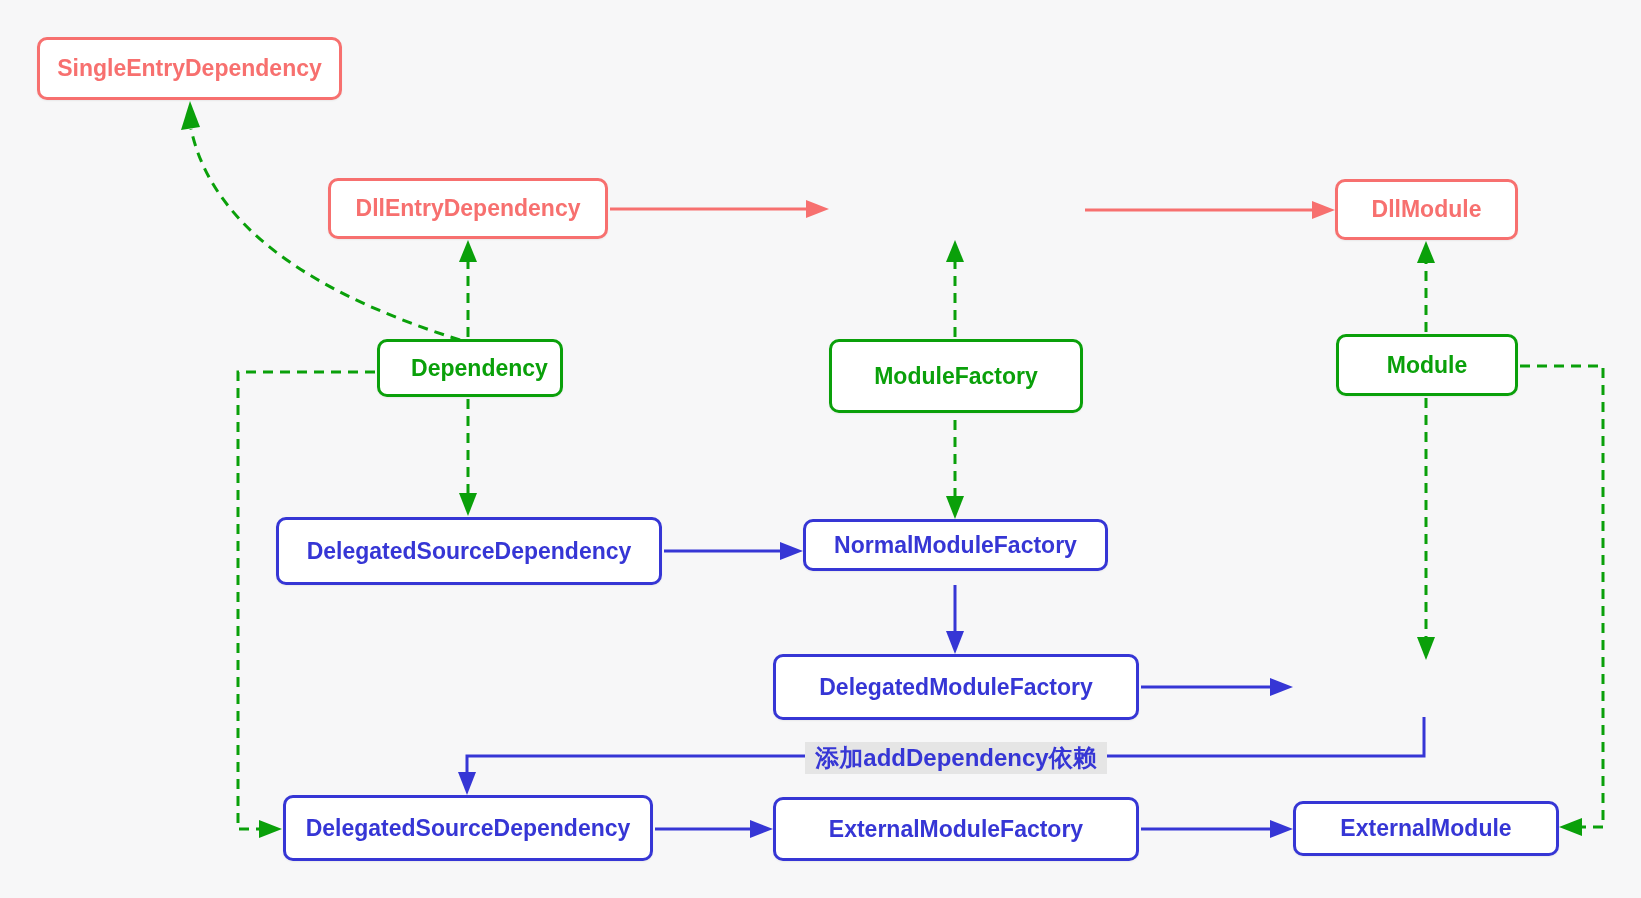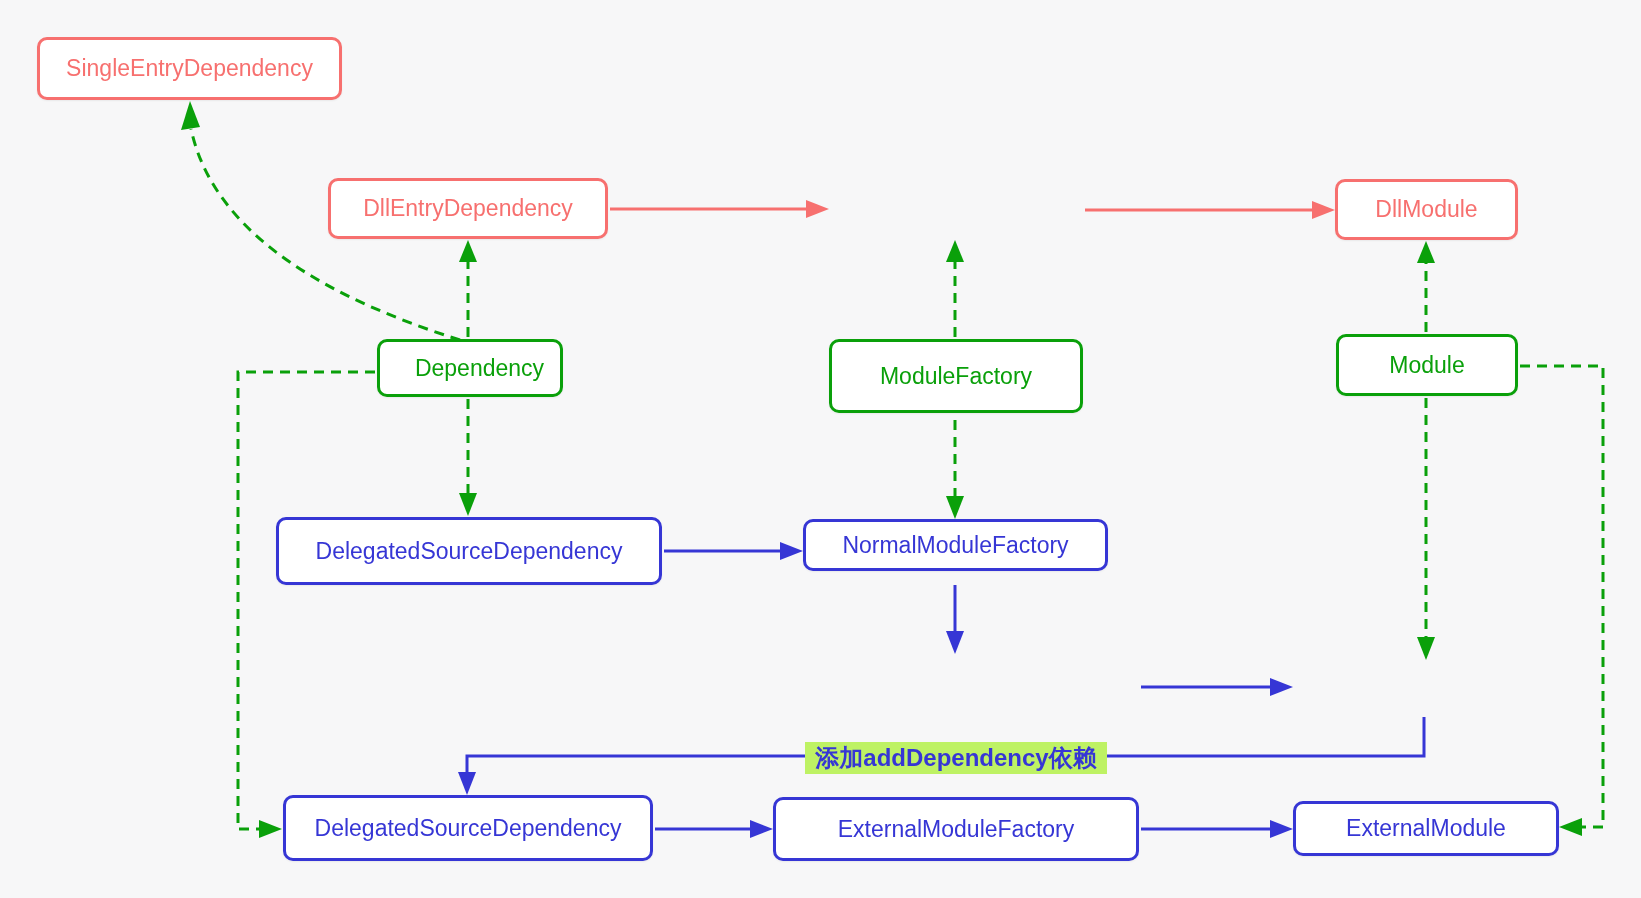--- a/index.html
+++ b/index.html
@@ -11,21 +11,21 @@
     overflow:hidden;
   }
   #edges{position:absolute;left:0;top:0;width:1641px;height:898px;}
   .node{
     position:absolute;
     box-sizing:border-box;
     background:#ffffff;
     border:3px solid;
     border-radius:10px;
     display:flex;align-items:center;justify-content:center;
-    font-weight:normal;
+    font-weight:bold;
     font-size:23px;
     letter-spacing:0px;
     box-shadow:0 1px 2px rgba(0,0,0,0.06);
     white-space:nowrap;
   }
   .red   {border-color:#f7706f;color:#f7706f;}
   .green {border-color:#0aa00a;color:#0aa00a;}
   .blue  {border-color:#3636d5;color:#3636d5;}
 
   
@@ -48,21 +48,21 @@
   .edge-head-red  {fill:#f7706f;stroke:none;}
   .edge-line-blue {stroke:#3636d5;stroke-width:3;fill:none;}
   .edge-head-blue {fill:#3636d5;stroke:none;}
   .edge-line-green{stroke:#0aa00a;stroke-width:3;fill:none;stroke-dasharray:10 7;}
   .edge-head-green{fill:#0aa00a;stroke:none;}
 
   #edge-label{
     position:absolute;
     left:805px;top:742px;width:302px;height:32px;
     display:flex;align-items:center;justify-content:center;
-    background:#bef264;
+    background:#e5e5e5;
     color:#3636d5;font-weight:bold;font-size:24px;
     white-space:nowrap;
   }
 </style>
 </head>
 <body>
 
 <div id="canvas">
 
   <svg id="edges" viewBox="0 0 1641 898" xmlns="http://www.w3.org/2000/svg">
@@ -140,19 +140,20 @@
   </svg>
 
   <div class="node red" id="n-singleentrydependency">SingleEntryDependency</div>
   <div class="node red" id="n-dllentrydependency">DllEntryDependency</div>
   <div class="node red" id="n-dllmodule">DllModule</div>
   <div class="node green" id="n-dependency">Dependency</div>
   <div class="node green" id="n-modulefactory">ModuleFactory</div>
   <div class="node green" id="n-module">Module</div>
   <div class="node blue" id="n-commonjsrequiredependency">DelegatedSourceDependency</div>
   <div class="node blue" id="n-normalmodulefactory">NormalModuleFactory</div>
+  <div class="node blue" id="n-delegatedmodulefactory">DelegatedModuleFactory</div>
   <div class="node blue" id="n-delegatedsourcedependency">DelegatedSourceDependency</div>
   <div class="node blue" id="n-externalmodulefactory">ExternalModuleFactory</div>
   <div class="node blue" id="n-externalmodule">ExternalModule</div>
 
   <div id="edge-label">添加addDependency依赖</div>
 
 </div>
 
 </body></html>

